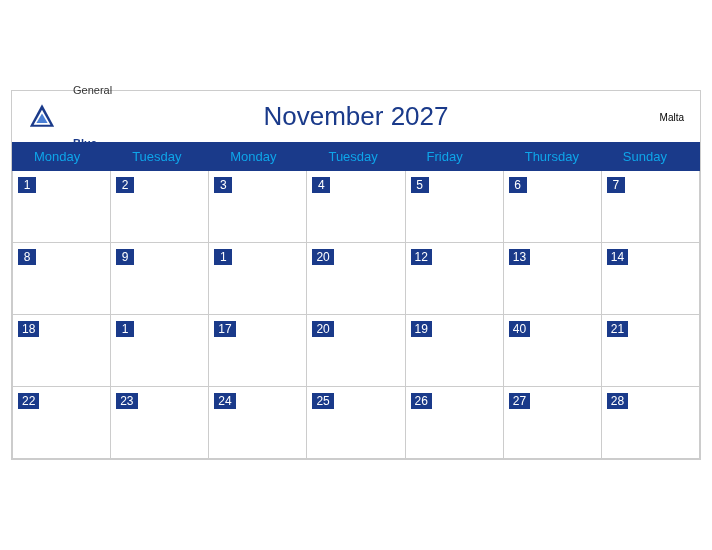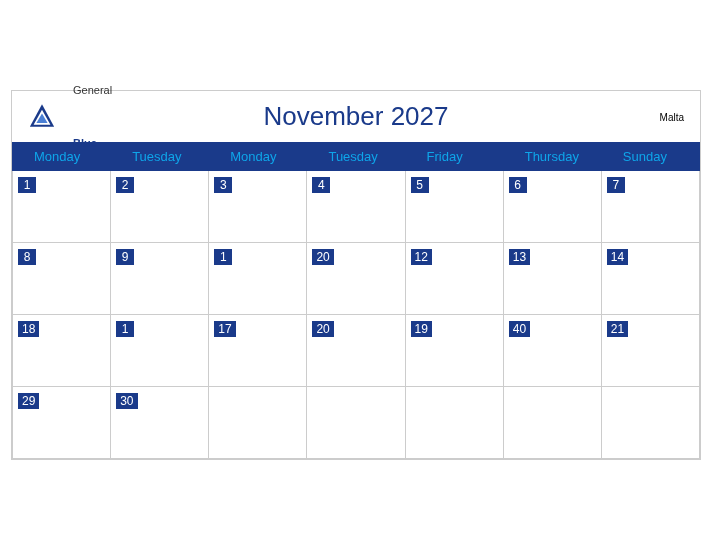--- a/index.html
+++ b/index.html
@@ -147,23 +147,23 @@
         <tr>
           <td><span class="day-number">18</span></td>
           <td><span class="day-number">1</span></td>
           <td><span class="day-number">17</span></td>
           <td><span class="day-number">20</span></td>
           <td><span class="day-number">19</span></td>
           <td><span class="day-number">40</span></td>
           <td><span class="day-number">21</span></td>
         </tr>
         <tr>
-          <td><span class="day-number">29</span></td>
-          <td><span class="day-number">30</span></td>
-          <td></td>
-          <td></td>
-          <td></td>
-          <td></td>
-          <td></td>
+          <td><span class="day-number">22</span></td>
+          <td><span class="day-number">23</span></td>
+          <td><span class="day-number">24</span></td>
+          <td><span class="day-number">25</span></td>
+          <td><span class="day-number">26</span></td>
+          <td><span class="day-number">27</span></td>
+          <td><span class="day-number">28</span></td>
         </tr>
       </tbody>
   </table>
 </div>
 
 </body></html>

